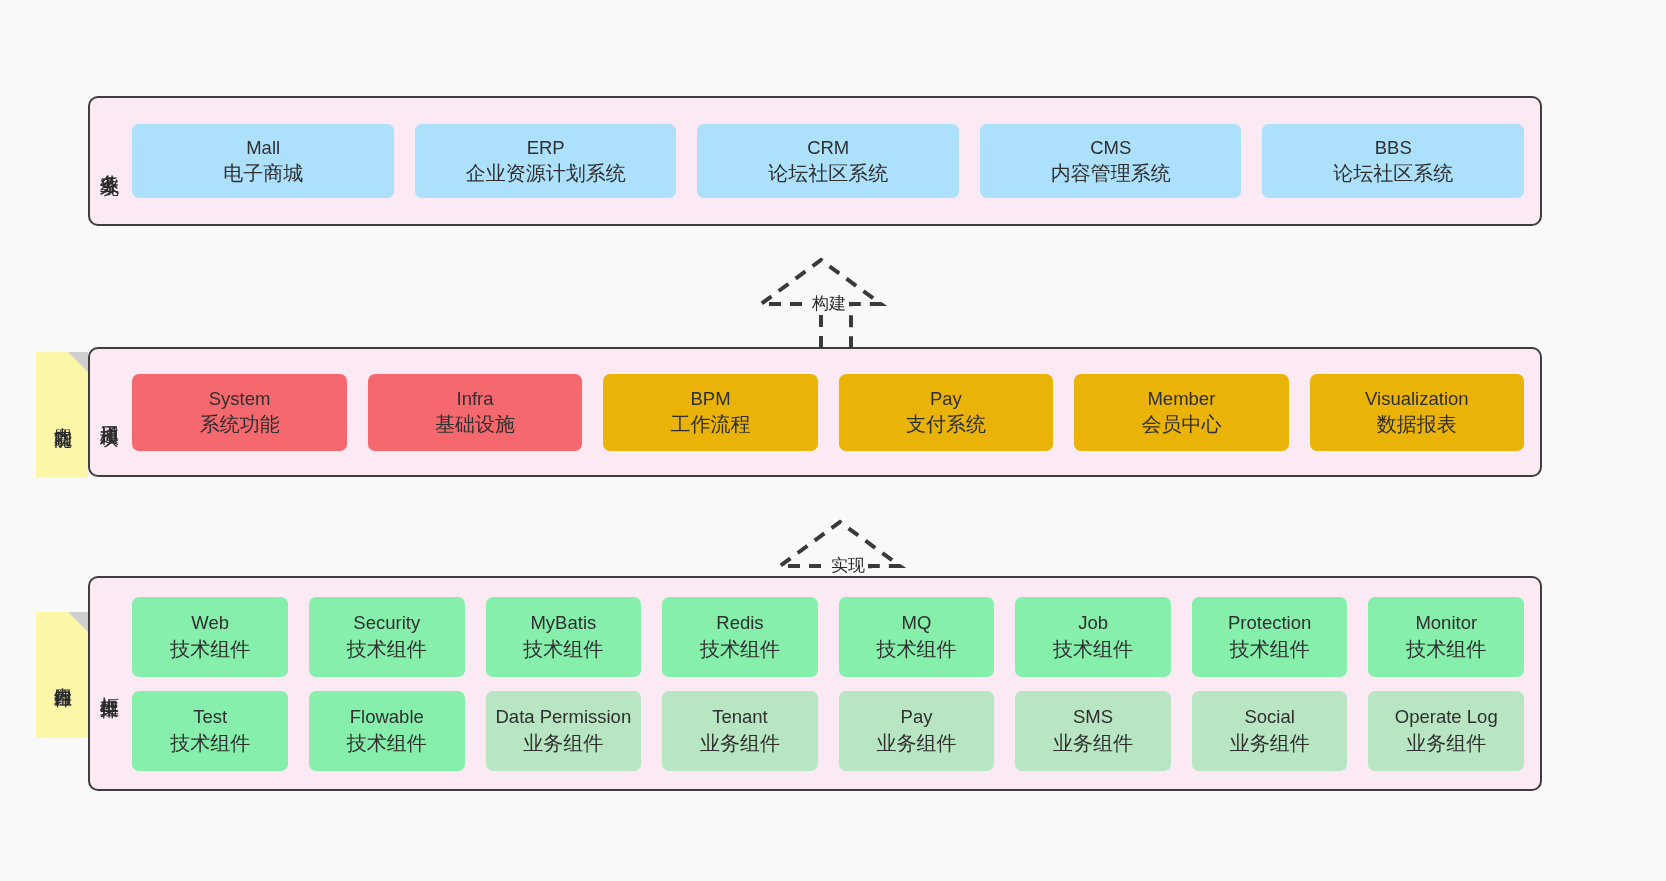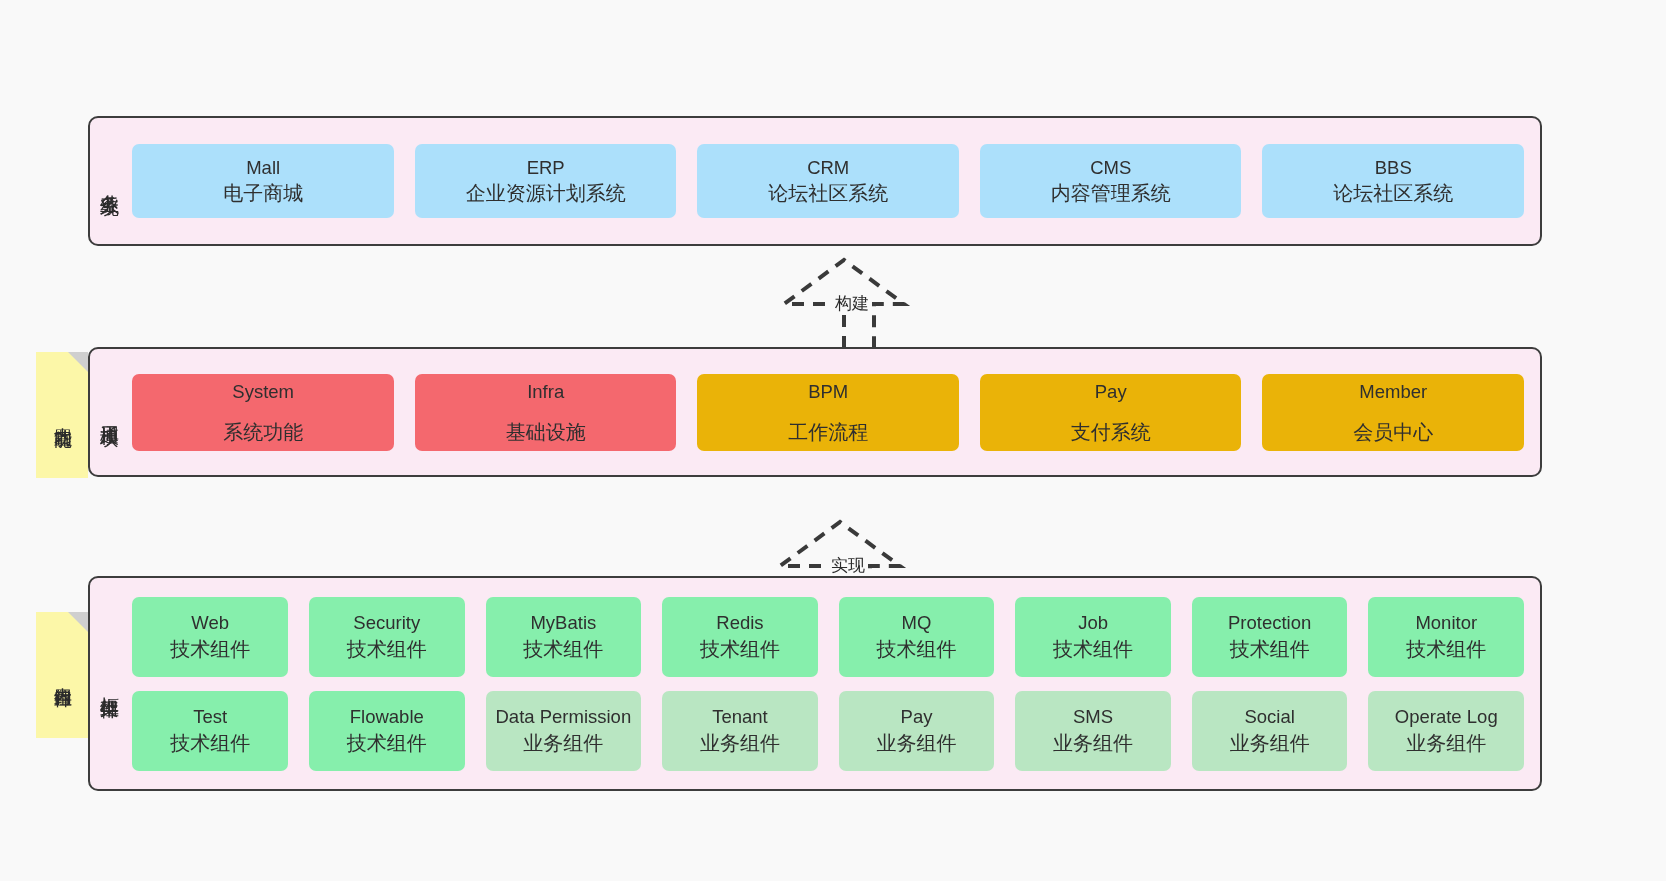--- a/index.html
+++ b/index.html
@@ -84,25 +84,25 @@
     color: #2f2f2f;
   }
 
   .card.blue        { background: #ace0fb; }
   .card.red         { background: #f4686e; }
   .card.pink        { background: #eab308; }
   .card.green       { background: #86efac; }
   .card.green-light { background: #b9e6c2; }
 
   
-  #layer-business { left: 88px;  top: 116px; width: 1454px; height: 130px; }
+  #layer-business { left: 88px;  top: 96px; width: 1454px; height: 130px; }
   #layer-business .card { height: 74px; }
 
   #layer-modules  { left: 88px;  top: 347px; width: 1454px; height: 130px; }
-  #layer-modules .card { height: 77px; justify-content: space-between; }
+  #layer-modules .card { height: 77px; }
 
   #layer-framework{ left: 88px;  top: 576px; width: 1454px; height: 215px; }
   #layer-framework .card { height: 80px; }
 
   
   .note {
     position: absolute;
     background: #fcf7a8;
     width: 52px;
     display: flex;
@@ -132,21 +132,21 @@
   .arrow svg { display: block; overflow: visible; }
   .arrow-label {
     position: absolute;
     font-size: 17px;
     color: #2b2b2b;
     background: #f9f9f9;
     padding: 0 3px;
     white-space: nowrap;
     user-select: none;
   }
-  #arrow-build   { left: 764px; top: 258px; width: 190px; height: 90px; }
+  #arrow-build   { left: 741px; top: 258px; width: 190px; height: 90px; }
   #arrow-build   .arrow-label { left: 68px; top: 34px; }
   #arrow-impl    { left: 760px; top: 520px; width: 190px; height: 90px; }
   #arrow-impl    .arrow-label { left: 68px; top: 34px; }
 </style>
 </head>
 <body>
 
 <div id="canvas">
 
   <div class="layer" id="layer-business">
@@ -220,20 +220,24 @@
         <div class="card pink">
           <span class="en">Pay</span>
           <span class="cn">支付系统</span>
         </div>
 
         <div class="card pink">
           <span class="en">Member</span>
           <span class="cn">会员中心</span>
         </div>
 
+        <div class="card pink">
+          <span class="en">Visualization</span>
+          <span class="cn">数据报表</span>
+        </div>
 
       </div>
     </div>
   </div>
 
   <div class="arrow" id="arrow-impl">
     <svg width="190" height="90" viewBox="0 0 190 90" aria-hidden="true">
       <path d="M 80 90 L 80 46 L 20 46 L 80 2 L 140 46 L 110 46 L 110 90" fill="none" stroke="#3a3a3a" stroke-width="4" stroke-dasharray="12 9" stroke-linejoin="miter" stroke-linecap="butt"></path>
     </svg>
     <span class="arrow-label">实现</span>

